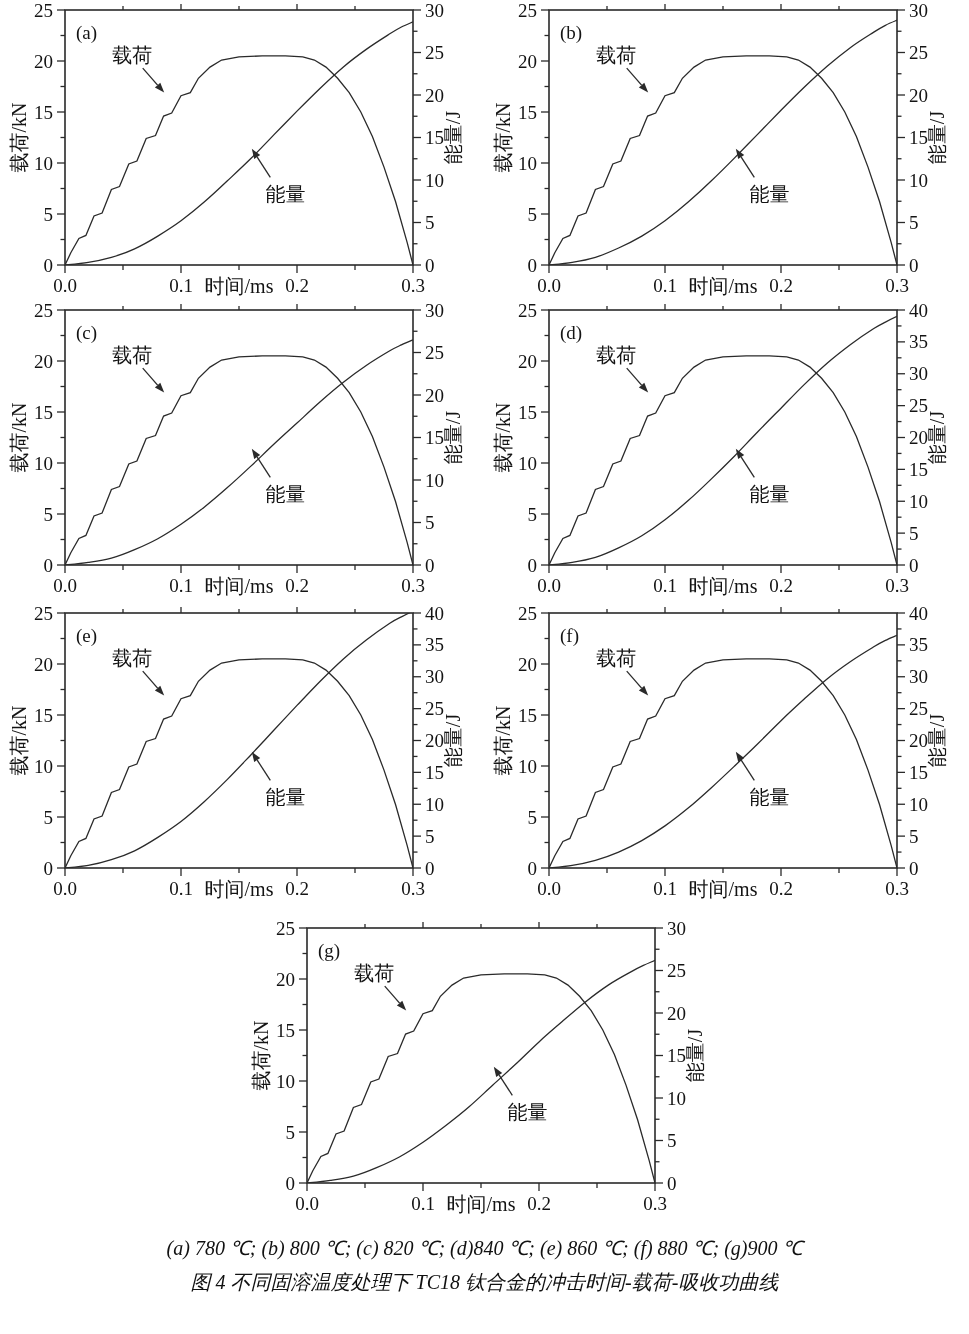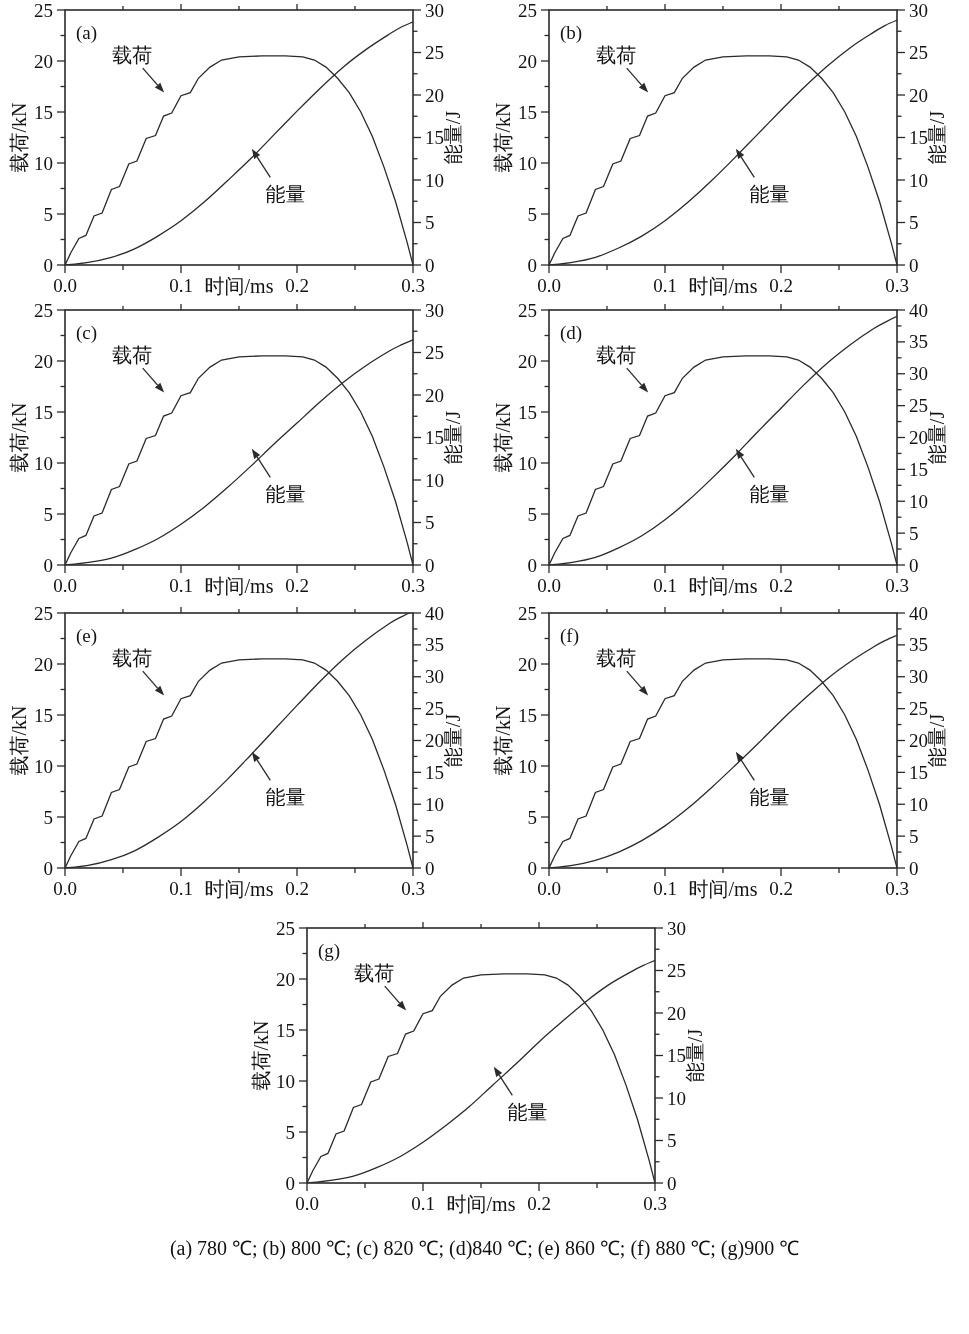--- a/index.html
+++ b/index.html
@@ -1,20 +1,20 @@
 <!DOCTYPE html>
 <html><head>
 <meta charset="utf-8">
 <style>
   html,body{margin:0;padding:0;background:#fff;}
   .figure{position:relative;width:969px;height:1334px;background:#ffffff;overflow:hidden;
           font-family:"Liberation Serif",serif;}
   .subplot{position:absolute;width:485px;height:300px;}
   .caption{position:absolute;left:0;top:1234px;width:969px;text-align:center;color:#111;}
-  .cap-line{font-size:20px;line-height:28px;margin-bottom:6px;white-space:nowrap;}
+  .cap-line{font-size:20px;line-height:28px;margin-bottom:6px;white-space:nowrap;font-style:italic;}
 </style>
 </head>
 <body>
 
 <div class="figure">
   <svg class="subplot" style="left:0px;top:0px" viewBox="0 0 485 300">
       <clipPath id="clip-a">
         <rect x="65" y="10" width="348" height="255"></rect>
       </clipPath>
       <rect x="65" y="10" width="348" height="255" fill="none" stroke="#2a2a2a" stroke-width="1.6"></rect>
@@ -524,14 +524,15 @@
       <line x1="142.72000000000003" y1="68.13999999999999" x2="157.5879976994791" y2="85.10032542792396" stroke="#2a2a2a" stroke-width="1.3"></line>
       <polygon points="164.2,92.6 154.9,87.5 160.3,82.7" fill="#2a2a2a"></polygon>
       <text x="285.40000000000003" y="200.6" fill="#141414" font-size="20" text-anchor="middle" font-family="&quot;Liberation Serif&quot;, serif">能量</text>
       <line x1="270.32" y1="177.28" x2="257.2090579147341" y2="157.10497273948306" stroke="#2a2a2a" stroke-width="1.3"></line>
       <polygon points="251.8,148.7 260.2,155.1 254.2,159.1" fill="#2a2a2a"></polygon>
       <text x="76" y="39" fill="#141414" font-size="19" text-anchor="start" font-family="&quot;Liberation Serif&quot;, serif">(g)</text>
     </svg>
 
   <div class="caption">
     <div class="cap-line">(a) 780 ℃; (b) 800 ℃; (c) 820 ℃; (d)840 ℃; (e) 860 ℃; (f) 880 ℃; (g)900 ℃</div>
+    <div class="cap-line">图 4  不同固溶温度处理下 TC18 钛合金的冲击时间-载荷-吸收功曲线</div>
   </div>
 </div>
 
 </body></html>

